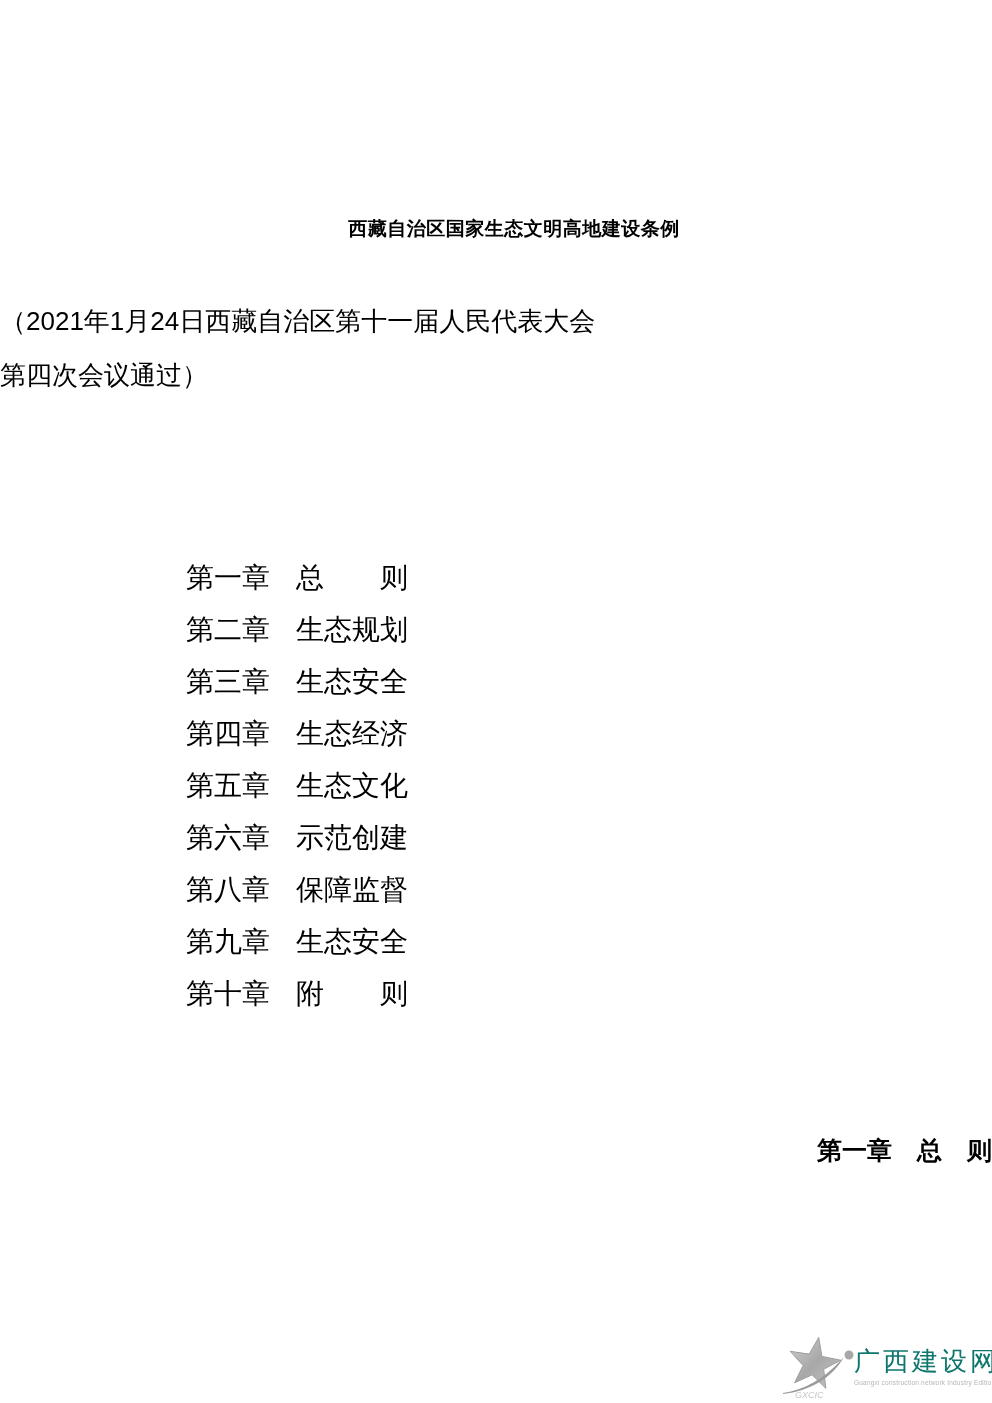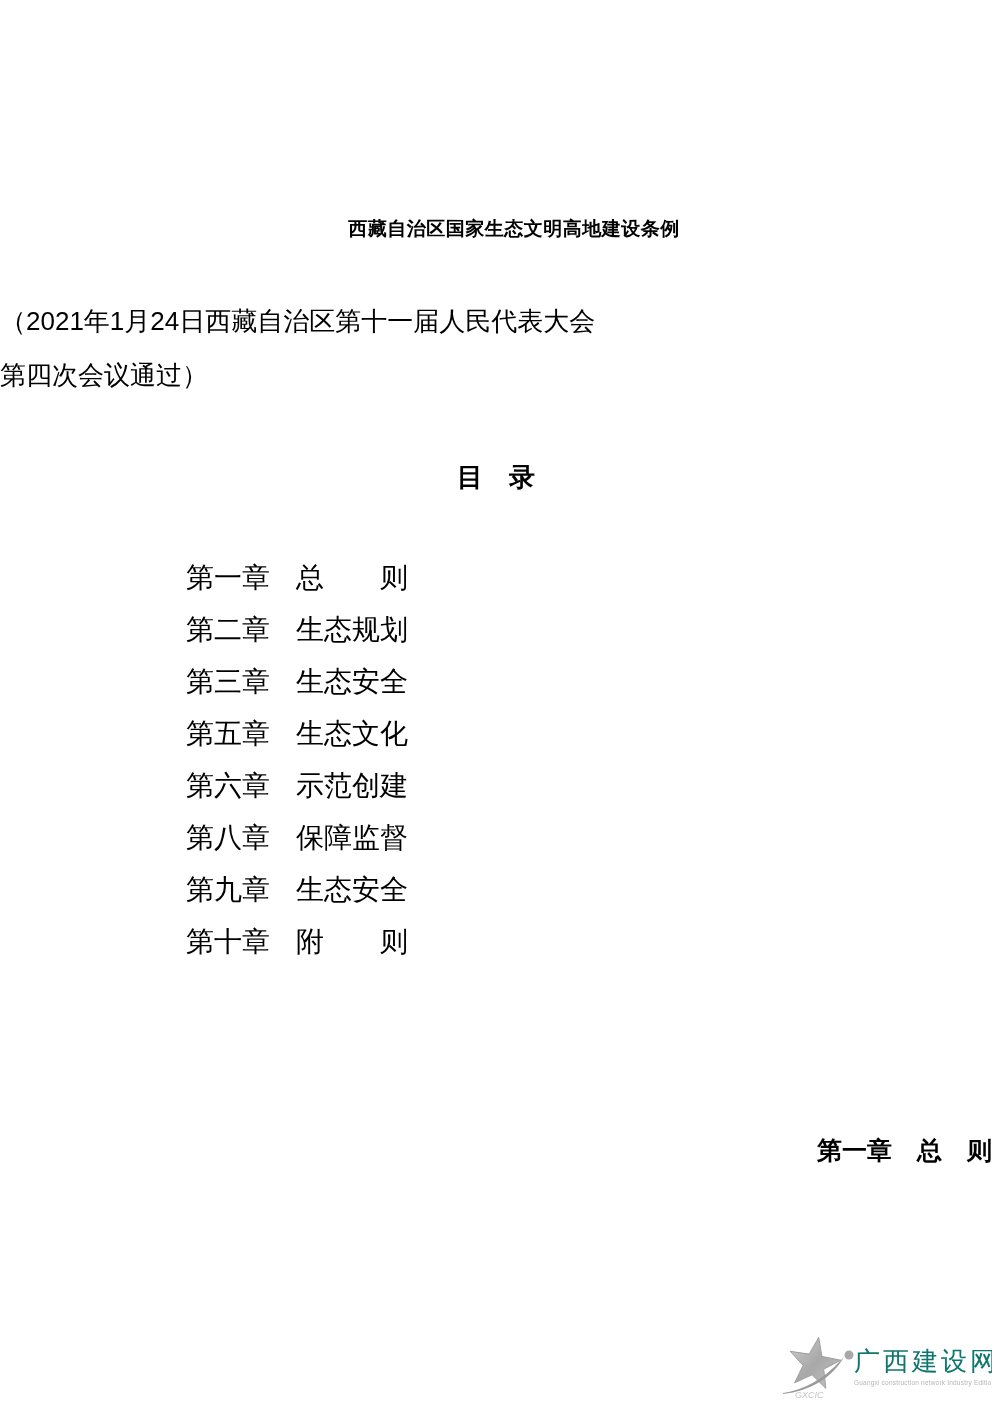--- a/index.html
+++ b/index.html
@@ -110,38 +110,41 @@
 
 <div class="page">
 
   <div class="doc-title">西藏自治区国家生态文明高地建设条例</div>
 
   <div class="doc-subtitle">
     <div>（2021年1月24日西藏自治区第十一届人民代表大会</div>
     <div>第四次会议通过）</div>
   </div>
 
-  <div class="toc-heading">目　录</div>
 
   <div class="toc-list" id="toc-list">
     <div class="toc-row">
       <span class="toc-chapter">第一章</span>
       <span class="toc-title">总　　则</span>
     </div>
 
     <div class="toc-row">
       <span class="toc-chapter">第二章</span>
       <span class="toc-title">生态规划</span>
     </div>
 
     <div class="toc-row">
       <span class="toc-chapter">第三章</span>
       <span class="toc-title">生态安全</span>
     </div>
 
+    <div class="toc-row">
+      <span class="toc-chapter">第四章</span>
+      <span class="toc-title">生态经济</span>
+    </div>
 
     <div class="toc-row">
       <span class="toc-chapter">第五章</span>
       <span class="toc-title">生态文化</span>
     </div>
 
     <div class="toc-row">
       <span class="toc-chapter">第六章</span>
       <span class="toc-title">示范创建</span>
     </div>

